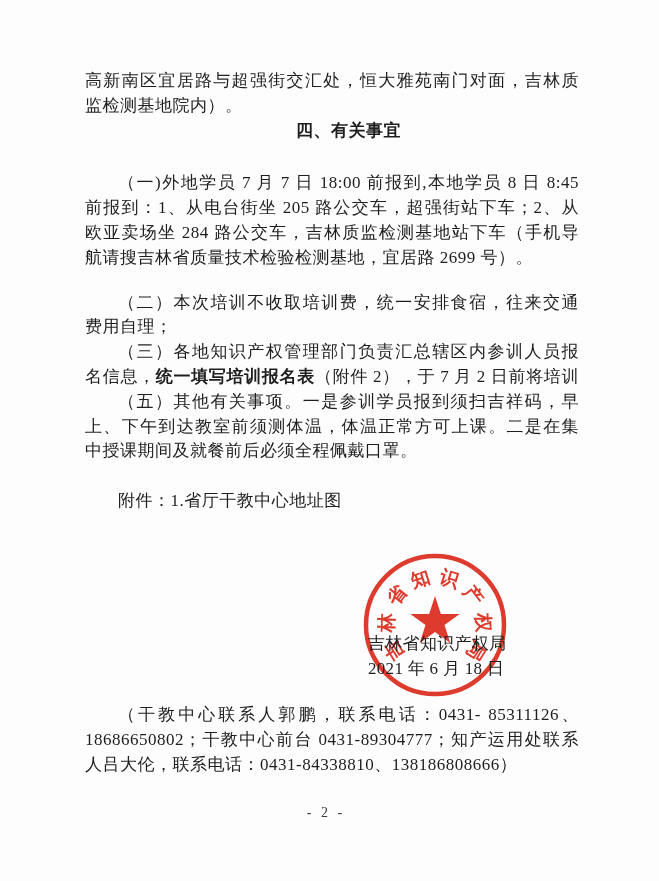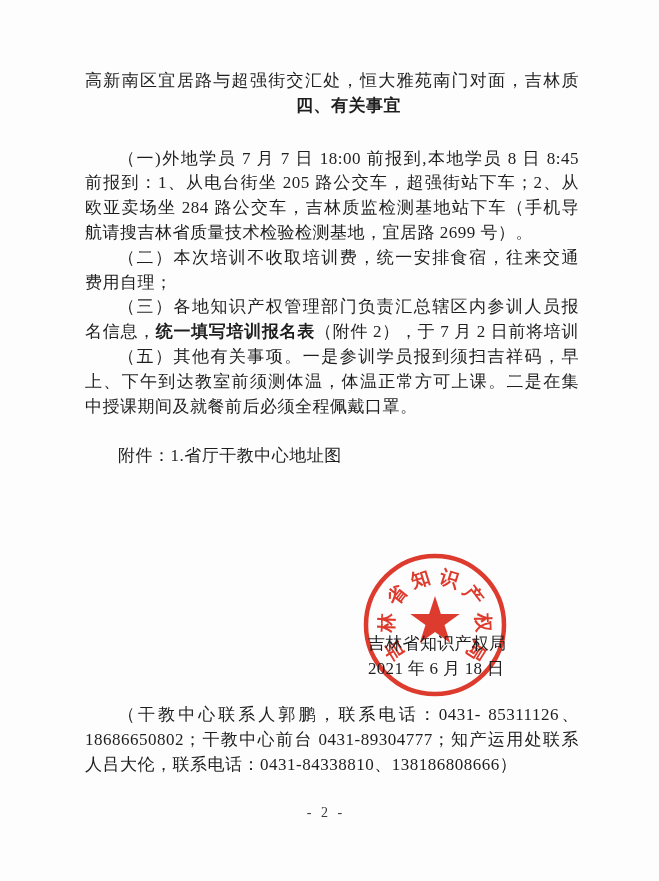--- a/index.html
+++ b/index.html
@@ -46,26 +46,27 @@
     font-family:"DejaVu Serif","Liberation Serif",serif;
   }
 </style>
 </head>
 <body>
 
 <div class="page">
 
   <div class="content">
       <div class="line just"><span>高新南区宜居路与超强街交汇处，恒大雅苑南门对面，吉林质</span></div>
+      <div class="line"><span>监检测基地院内）。</span></div>
       <div class="line bold" style="padding-left: 33px;"><span>四、有关事宜</span></div>
       <div class="line just" style="padding-left: 33px; margin-top: 28px;"><span>（一)外地学员 7 月 7 日 18:00 前报到,本地学员 8 日 8:45</span></div>
       <div class="line just"><span>前报到：1、从电台街坐 205 路公交车，超强街站下车；2、从</span></div>
       <div class="line just"><span>欧亚卖场坐 284 路公交车，吉林质监检测基地站下车（手机导</span></div>
       <div class="line"><span>航请搜吉林省质量技术检验检测基地，宜居路 2699 号）。</span></div>
-      <div class="line just" style="padding-left: 33px;"><span>（二）本次培训不收取培训费，统一安排食宿，往来交通</span></div>
+      <div class="line just" style="padding-left: 33px; margin-top: 20px;"><span>（二）本次培训不收取培训费，统一安排食宿，往来交通</span></div>
       <div class="line"><span>费用自理；</span></div>
       <div class="line just" style="padding-left: 33px;"><span>（三）各地知识产权管理部门负责汇总辖区内参训人员报</span></div>
       <div class="line just"><span>名信息，</span><span class="b">统一填写培训报名表</span><span>（附件 2），于 7 月 2 日前将培训</span></div>
       <div class="line just" style="padding-left: 33px;"><span>（五）其他有关事项。一是参训学员报到须扫吉祥码，早</span></div>
       <div class="line just"><span>上、下午到达教室前须测体温，体温正常方可上课。二是在集</span></div>
       <div class="line"><span>中授课期间及就餐前后必须全程佩戴口罩。</span></div>
       <div class="line"><span>&nbsp;</span></div>
       <div class="line" style="padding-left: 33px;"><span>附件：1.省厅干教中心地址图</span></div>
     </div>
 

